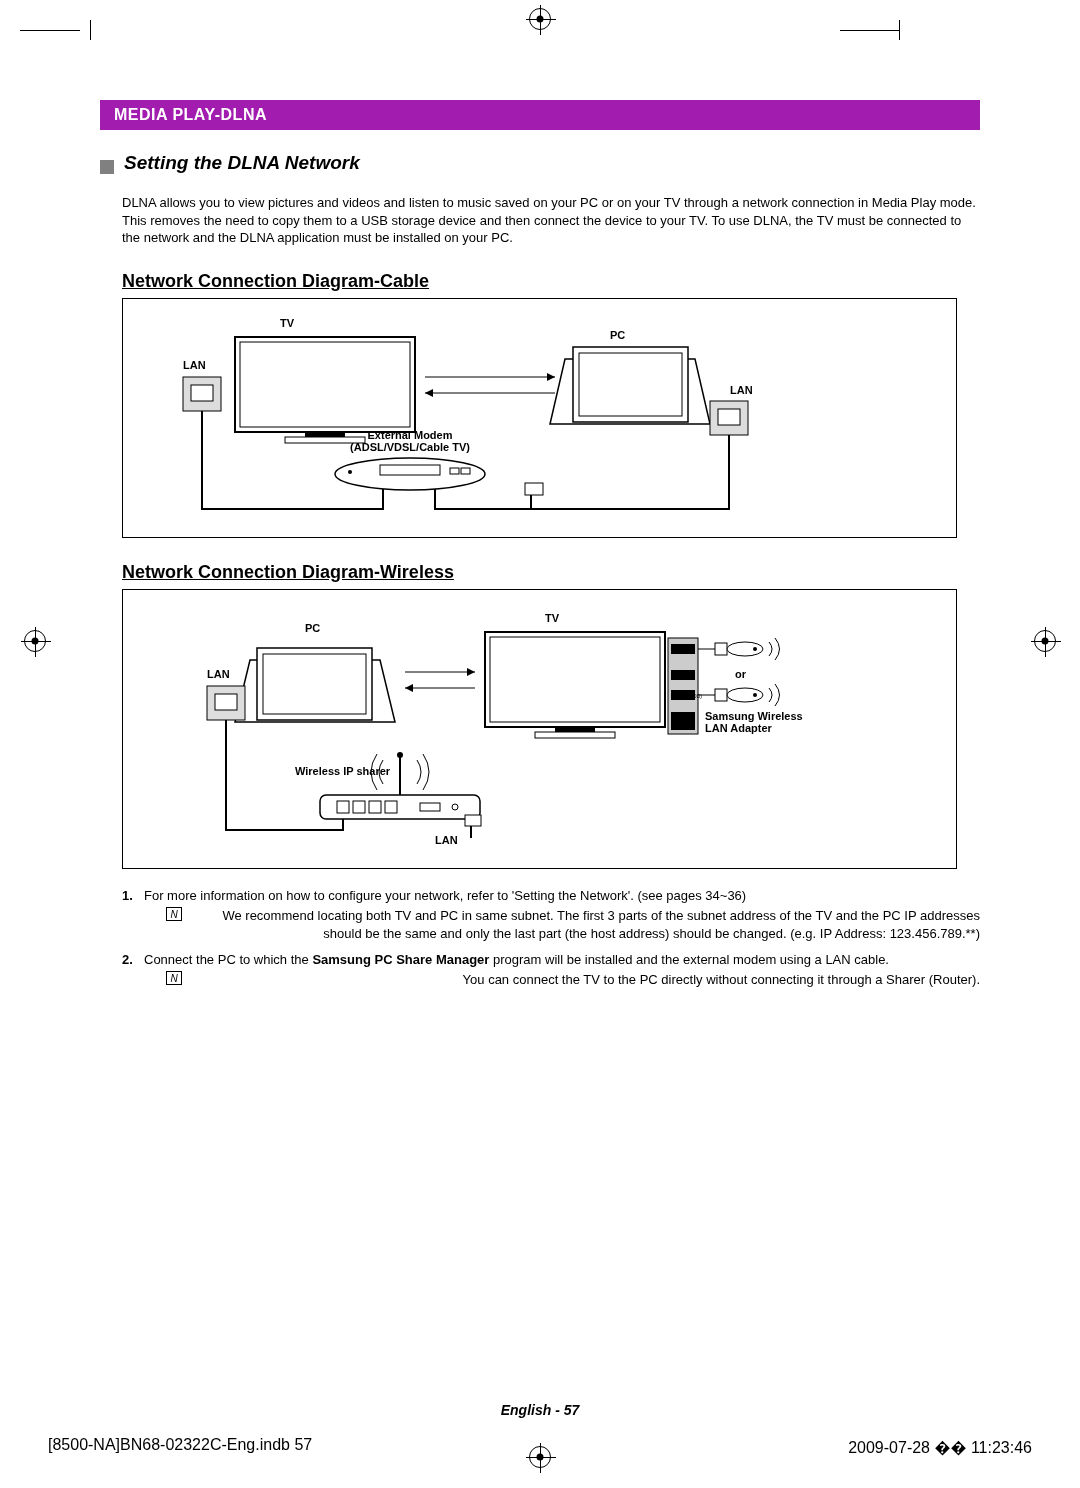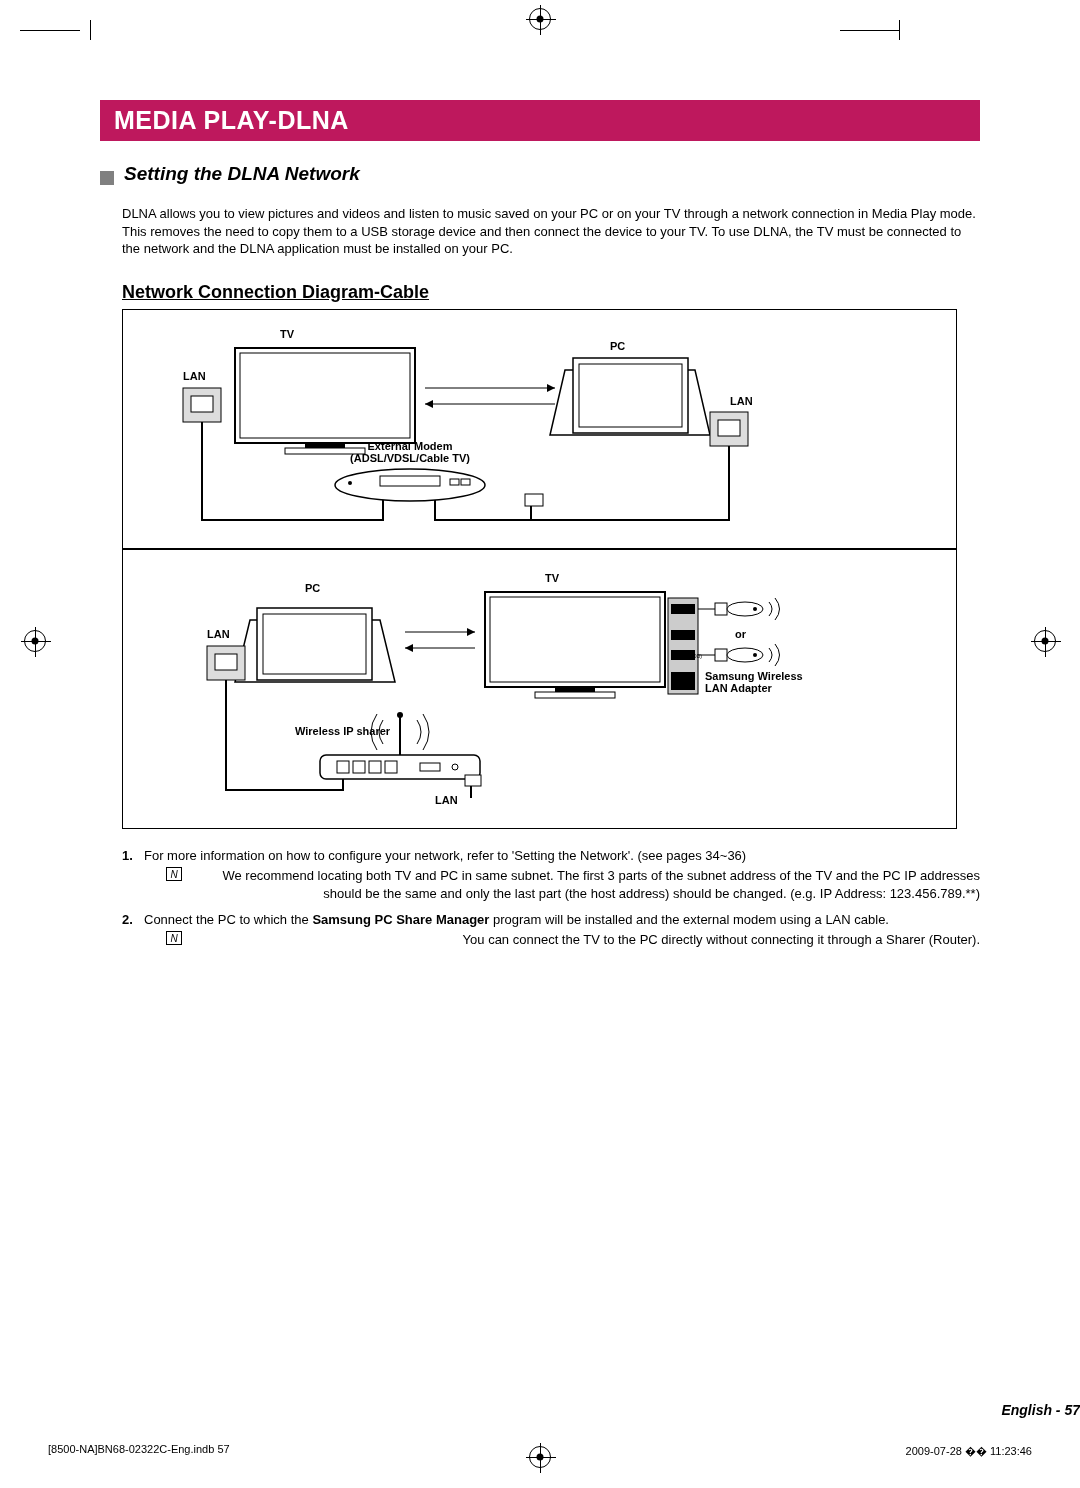--- a/index.html
+++ b/index.html
@@ -35,24 +35,24 @@
   }
   .regmark::before { left: 50%; top: -4px; width: 1px; height: 30px; margin-left: -0.5px;}
   .regmark::after  { top: 50%; left: -4px; height: 1px; width: 30px; margin-top: -0.5px;}
   .regmark .dot { position:absolute; left:50%; top:50%; width:7px; height:7px; background:#000; border-radius:50%; transform:translate(-50%,-50%);}
   .reg-top { top: 8px; left: 50%; transform: translateX(-50%); }
   .reg-left { top: 630px; left: 24px; }
   .reg-right { top: 630px; right: 24px; }
   .reg-bottom { bottom: 20px; left: 50%; transform: translateX(-50%); }
 
   .header-bar {
-    background: #be185d;
+    background: #a21caf;
     color: #fff;
     padding: 6px 14px;
-    font-size: 25px;
+    font-size: 16px;
     font-weight: bold;
     letter-spacing: 0.5px;
   }
   .section-title-row {
     display: flex;
     align-items: flex-end;
     margin-top: 22px;
   }
   .section-square {
     width: 14px; height: 14px;
@@ -103,31 +103,31 @@
   }
   .note-icon {
     width: 16px; height: 14px; border: 1px solid #000;
     font-size: 10px; text-align: center; line-height: 13px;
     margin-right: 6px; flex: none;
     font-style: italic;
   }
   .note-body { flex: 1; font-size: 13px; text-align: right; }
 
   .page-footer {
-    text-align: right;
+    text-align: center;
     font-weight: bold;
     font-style: italic;
     font-size: 14px;
     position: absolute;
     bottom: 70px; left: 0; right: 0;
   }
   .print-footer {
     position: absolute;
     bottom: 30px; left: 48px; right: 48px;
-    font-size: 11px;
+    font-size: 16px;
     display: flex;
     justify-content: space-between;
     color: #000;
   }
   .bold { font-weight: bold; }
 </style>
 </head>
 <body>
 
 <div class="crop-mark crop-tl-h"></div>
@@ -199,20 +199,21 @@
       <text x="275" y="130" class="dlabel" text-anchor="middle">External Modem</text>
       <text x="275" y="142" class="dlabel" text-anchor="middle">(ADSL/VDSL/Cable TV)</text>
       <ellipse cx="275" cy="165" rx="75" ry="16" fill="#fff" stroke="#000" stroke-width="1.5"></ellipse>
       <rect x="245" y="156" width="60" height="10" fill="#fff" stroke="#000"></rect>
       <circle cx="215" cy="163" r="2" fill="#000"></circle>
       <rect x="315" y="159" width="9" height="6" fill="#fff" stroke="#000"></rect>
       <rect x="326" y="159" width="9" height="6" fill="#fff" stroke="#000"></rect>
     </svg>
   </div>
 
+  <div class="sub-heading">Network Connection Diagram-Wireless</div>
   <div class="diagram" style="height:280px;">
     <svg width="810" height="258">
 
       <text x="170" y="32" class="dlabel">PC</text>
       <path d="M 115 60 L 245 60 L 260 122 L 100 122 Z" fill="#fff" stroke="#000" stroke-width="1.5"></path>
       <rect x="122" y="48" width="115" height="72" fill="#fff" stroke="#000" stroke-width="1.5"></rect>
       <rect x="128" y="54" width="103" height="60" fill="#fff" stroke="#000"></rect>
 
       <text x="72" y="78" class="dlabel">LAN</text>
       <rect x="72" y="86" width="38" height="34" fill="#ddd" stroke="#000"></rect>

